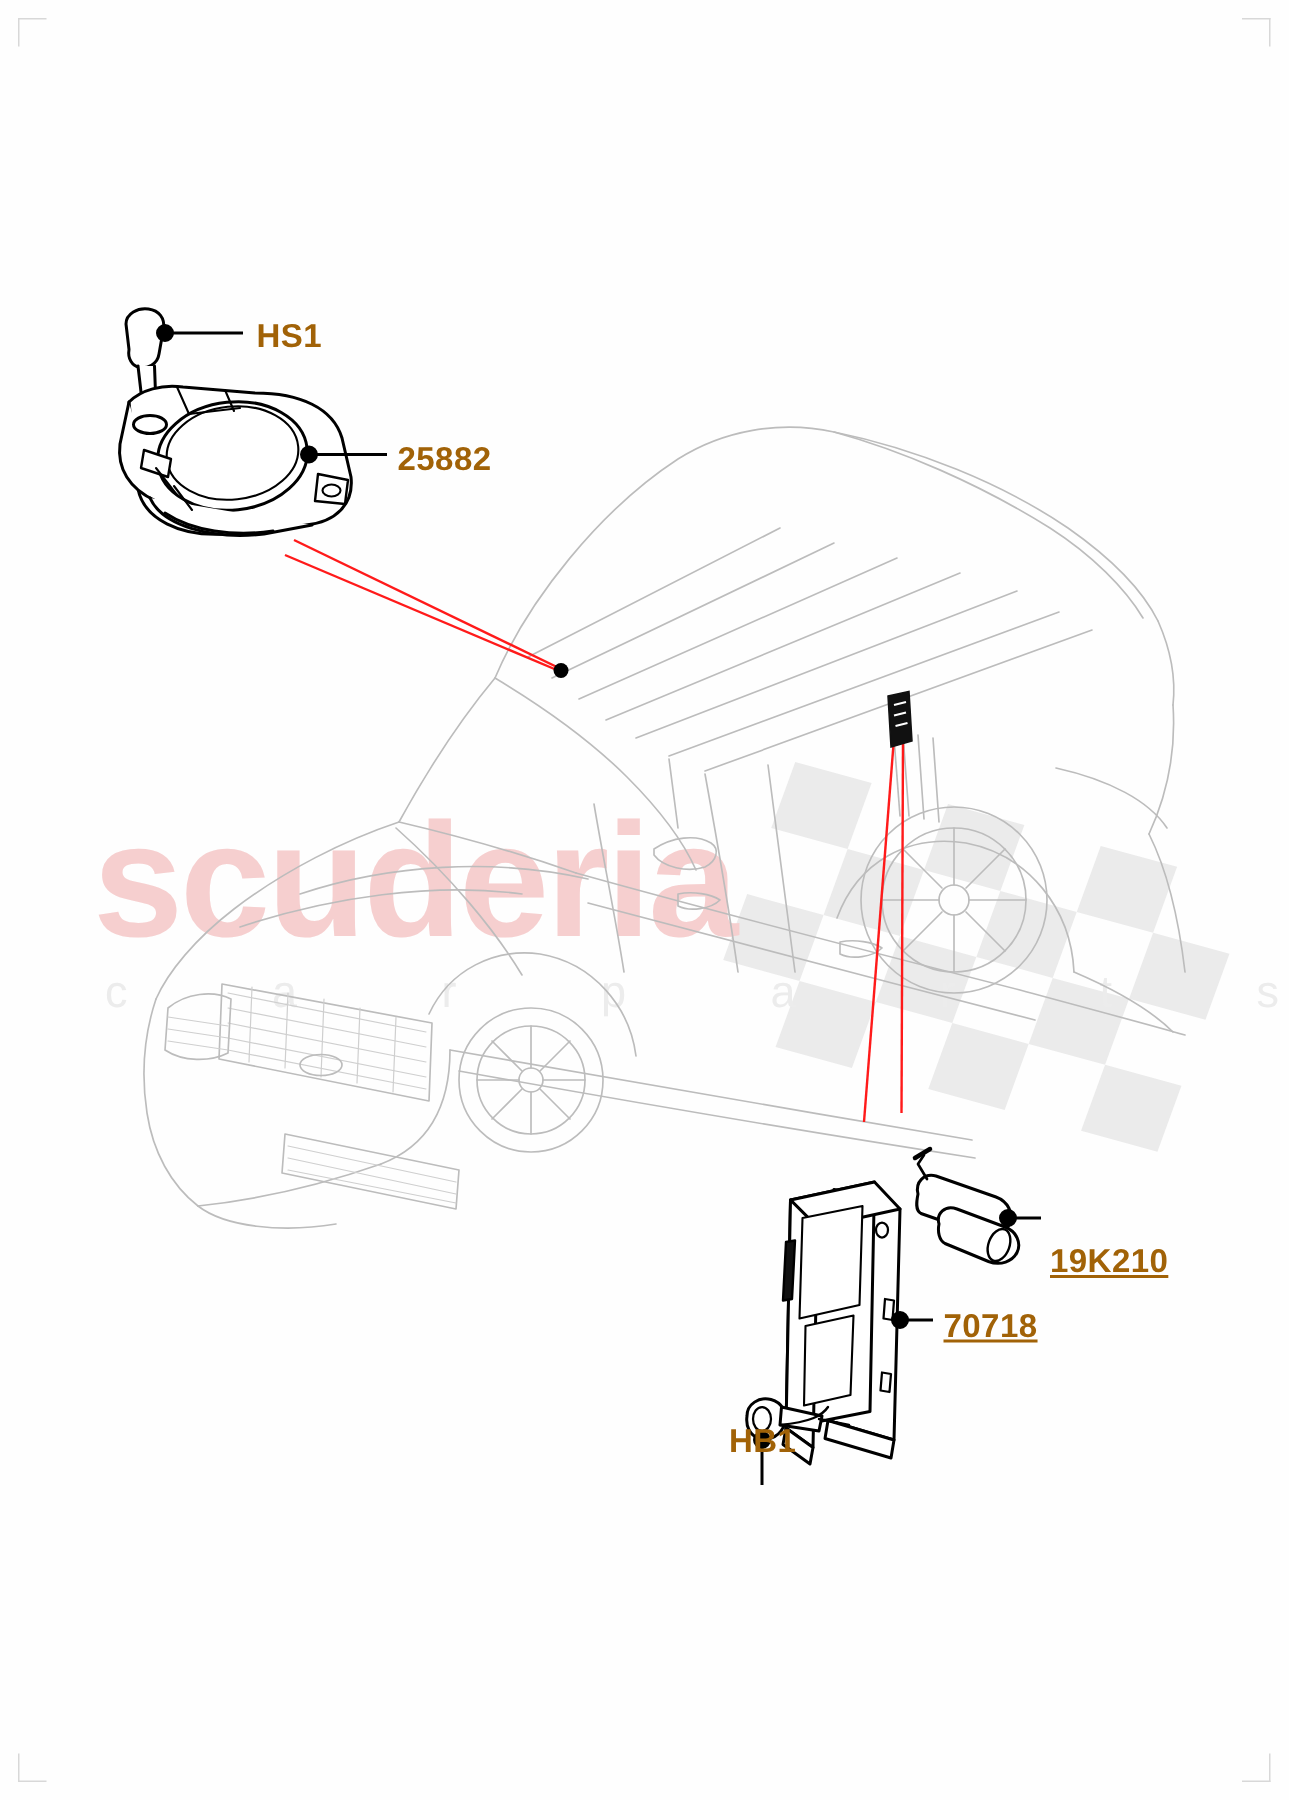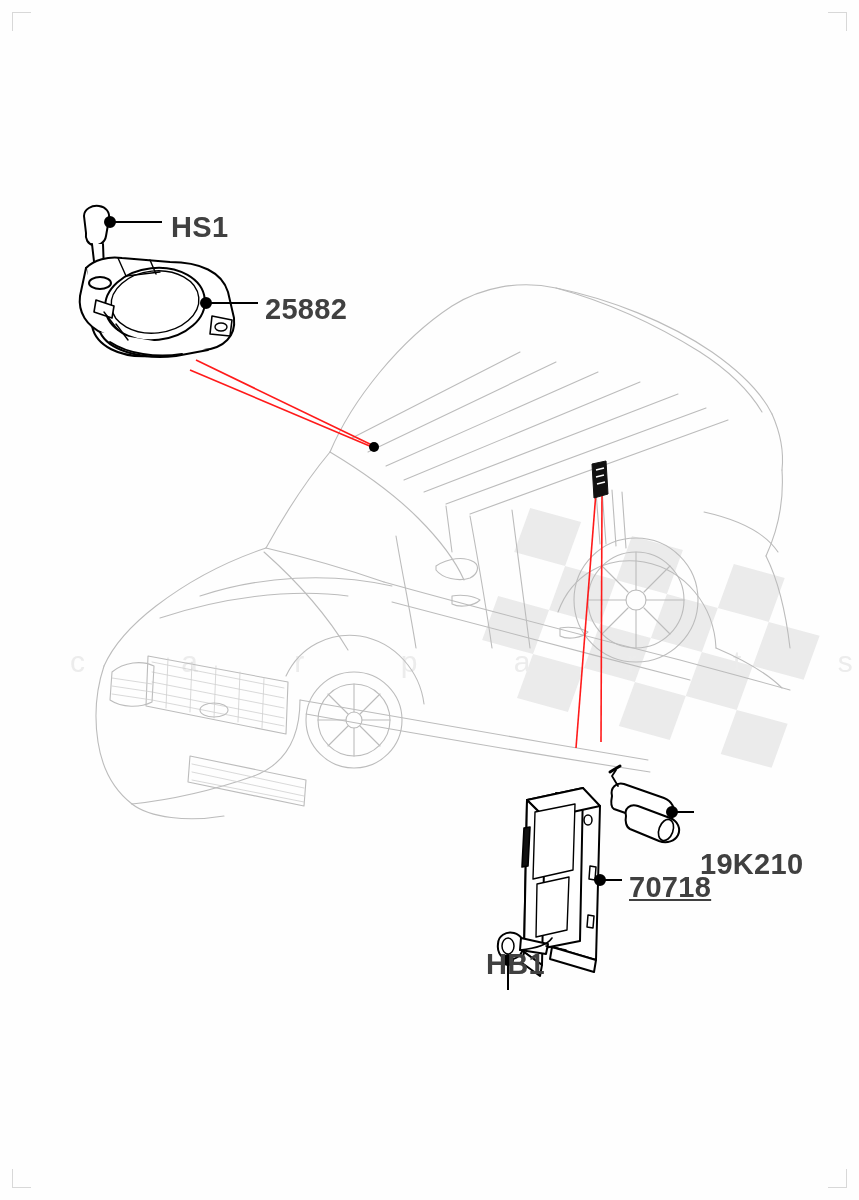--- a/index.html
+++ b/index.html
@@ -26,30 +26,30 @@
     font-size:30px;font-weight:400;
     color:#ececec;
     letter-spacing:44px;
     white-space:nowrap;
     user-select:none;
   }
 
   
   .plabel{
     position:absolute;
-    color:#404040;
+    color:#a16207;
     font-weight:700;
-    font-size:29px;
+    font-size:22px;
     letter-spacing:0.3px;
     white-space:nowrap;
     font-family:"Liberation Sans","DejaVu Sans",sans-serif;
   }
   .lbl-hs1   { left:171px; top:211px; }
   .lbl-18808 { left:265px; top:293px; }
-  .lbl-19k210{ left:700px; top:848px; }
+  .lbl-19k210{ left:700px; top:828px;text-decoration:underline; }
   .lbl-70718 { left:629px; top:871px;text-decoration:underline; }
   .lbl-hb1   { left:486px; top:948px; }
 
   
   .cropmark{position:absolute;width:18px;height:18px;}
   .cm-tl{left:12px;top:12px;border-left:1px solid #d8d8d8;border-top:1px solid #d8d8d8;}
   .cm-tr{right:12px;top:12px;border-right:1px solid #d8d8d8;border-top:1px solid #d8d8d8;}
   .cm-bl{left:12px;bottom:12px;border-left:1px solid #d8d8d8;border-bottom:1px solid #d8d8d8;}
   .cm-br{right:12px;bottom:12px;border-right:1px solid #d8d8d8;border-bottom:1px solid #d8d8d8;}
 </style>
@@ -73,20 +73,21 @@
       <rect x="112" y="88" width="56" height="44"></rect>
       <rect x="-56" y="44" width="56" height="44"></rect>
       <rect x="-112" y="88" width="56" height="44"></rect>
       <rect x="56" y="132" width="56" height="44"></rect>
       <rect x="168" y="132" width="56" height="44"></rect>
       <rect x="-56" y="132" width="56" height="44"></rect>
       <rect x="-112" y="0" width="56" height="44"></rect>
     </g>
   </svg>
 
+  <div id="wm-brand">scuderia</div>
   <div id="wm-sub">c a r   p a r t s</div>
 
   <svg class="svglayer" width="859" height="1200">
     <g fill="none" stroke="#bcbcbc" stroke-width="1.1" stroke-linejoin="round" stroke-linecap="round">
 
       <path d="M330 452 C352 400 400 340 452 306 C482 287 520 280 556 288
                C610 299 668 322 712 352 C742 373 762 394 772 414"></path>
       <path d="M556 288 C600 300 652 322 700 352 C728 370 750 392 762 412"></path>
 
       <path d="M352 438 L520 352"></path>

